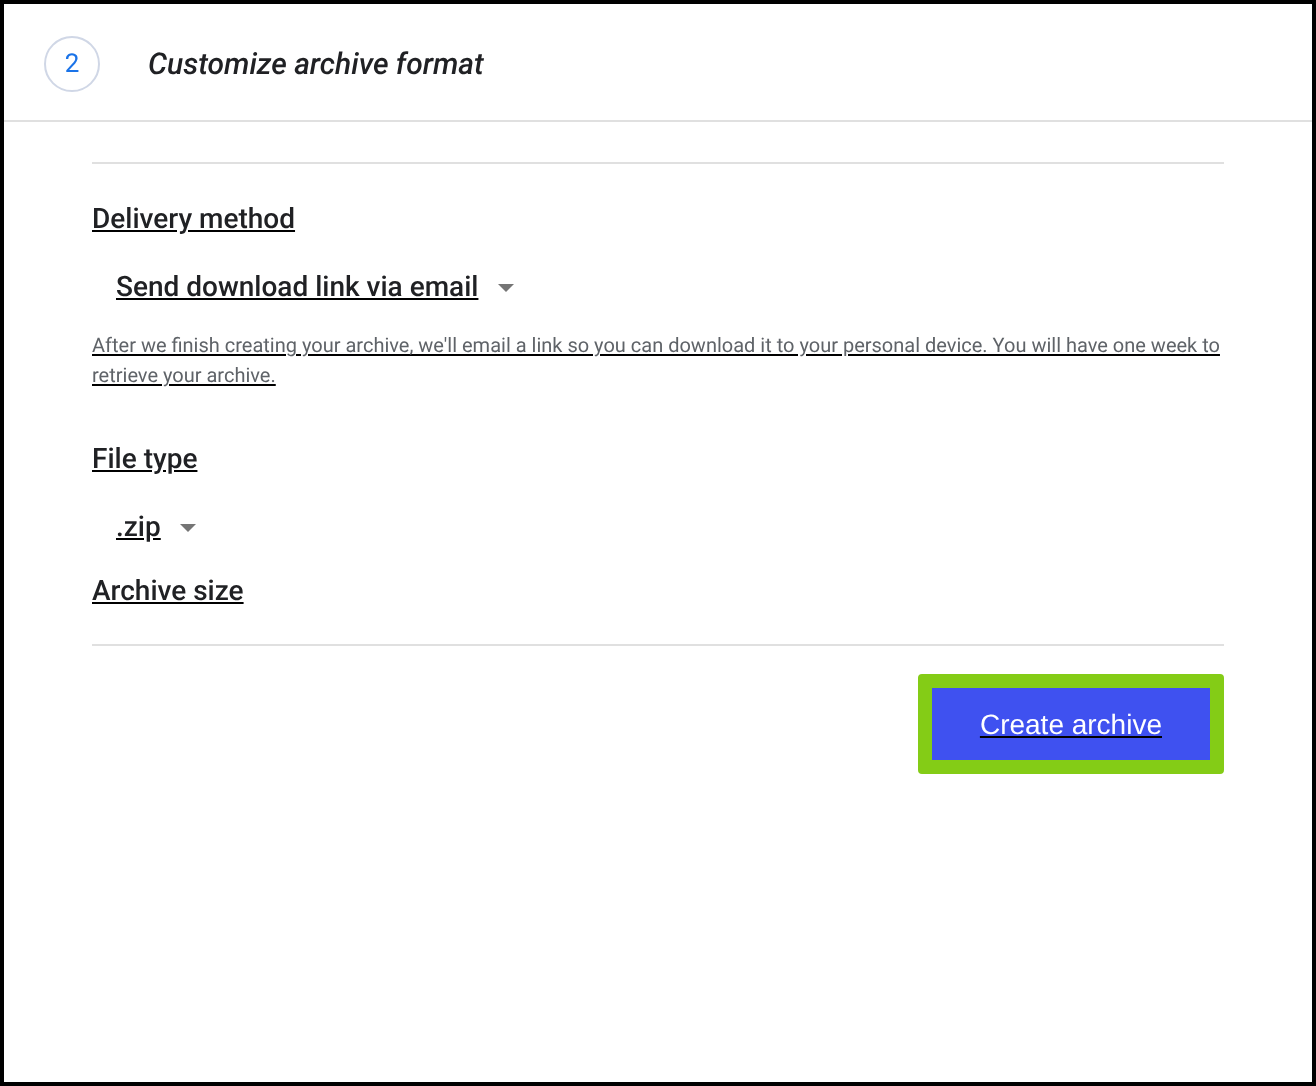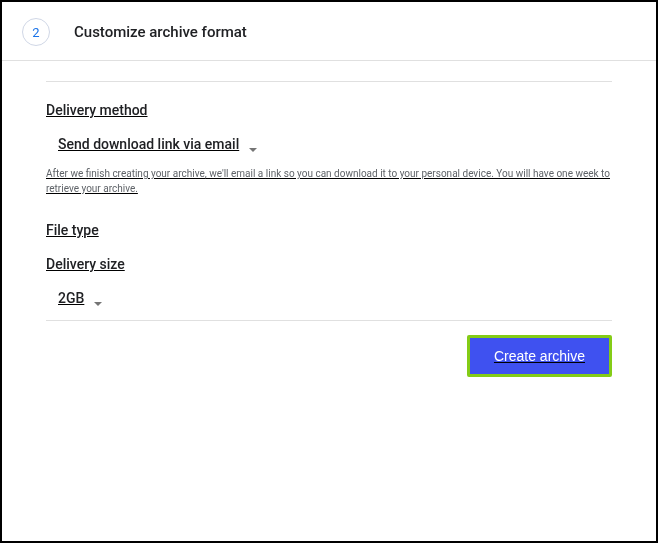--- a/index.html
+++ b/index.html
@@ -31,41 +31,42 @@
       align-items: center;
       justify-content: center;
       color: #1a73e8;
       font-size: 13px;
       margin-right: 24px;
     }
     .header-title {
       font-size: 15px;
       font-weight: 500;
       color: #202124;
+      font-style: italic;
     }
     .content {
       flex: 1;
       padding: 20px 44px 16px;
       position: relative;
       text-decoration: underline;
     }
     .top-divider {
       height: 1px;
       background: #e0e0e0;
       margin-bottom: 20px;
     }
     .section-label {
       font-size: 14px;
       font-weight: 500;
       color: #202124;
       margin-bottom: 18px;
     }
     .dropdown {
       display: flex;
-      align-items: flex-end;
+      align-items: center;
       padding-left: 12px;
       margin-bottom: 14px;
       cursor: pointer;
     }
     .dropdown-value {
       font-size: 14px;
       color: #202124;
       font-weight: 500;
       margin-right: 10px;
     }
@@ -91,21 +92,21 @@
       margin-top: 4px;
       margin-bottom: 14px;
     }
     .button-row {
       display: flex;
       justify-content: flex-end;
     }
     .create-button {
       background: #3f51f0;
       color: #fff;
-      border: 3px solid #84cc16;
+      border: 7px solid #84cc16;
       padding: 10px 24px;
       font-size: 14px;
       font-weight: 500;
       cursor: pointer;
       border-radius: 2px;
     }
   </style>
 </head>
 <body>
 
@@ -120,25 +121,25 @@
   <div class="top-divider"></div>
 
   <div class="section-label">Delivery method</div>
   <div class="dropdown">
     <span class="dropdown-value">Send download link via email</span>
     <span class="dropdown-arrow"></span>
   </div>
   <div class="description">After we finish creating your archive, we'll email a link so you can download it to your personal device. You will have one week to retrieve your archive.</div>
 
   <div class="section-label section-space">File type</div>
-
-  <div class="section-label section-space">Delivery size</div>
   <div class="dropdown">
-    <span class="dropdown-value">2GB</span>
+    <span class="dropdown-value">.zip</span>
     <span class="dropdown-arrow"></span>
   </div>
+
+  <div class="section-label section-space">Archive size</div>
 
   <div class="bottom-divider"></div>
 
   <div class="button-row">
     <button class="create-button">Create archive</button>
   </div>
 </div>
 
 </body></html>

